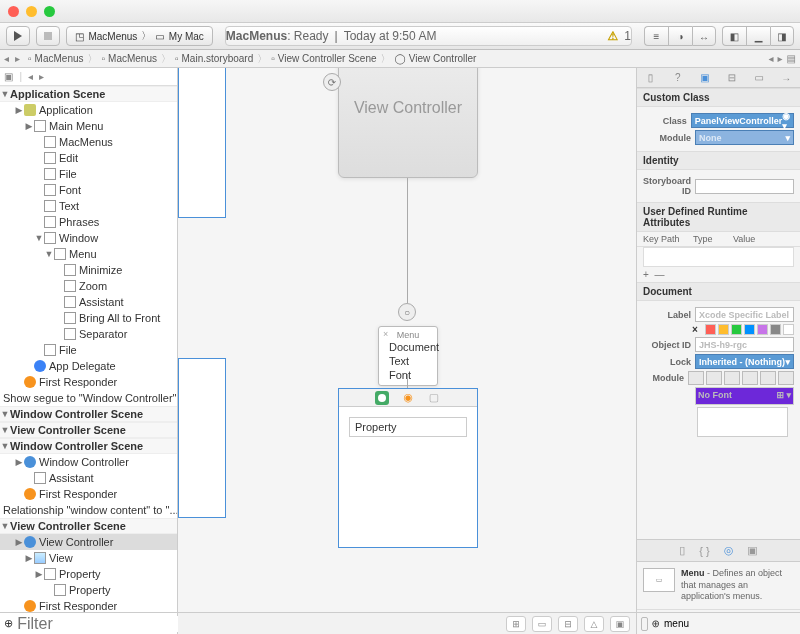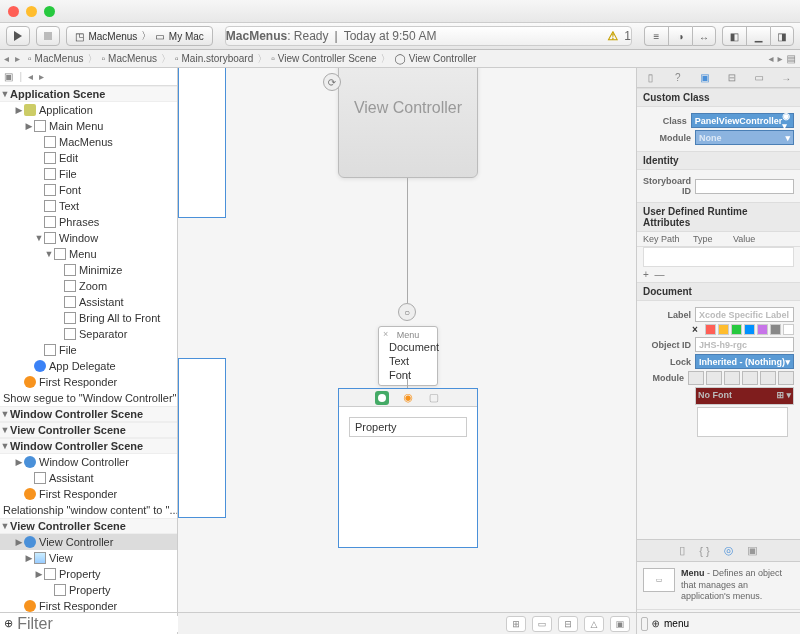--- a/index.html
+++ b/index.html
@@ -86,21 +86,21 @@
 .insp-row label { width:48px; text-align:right; color:#666; font-size:9px; }
 .insp-row .fld { flex:1; height:15px; background:#fff; border:1px solid #bbb; font-size:9px; padding:0 3px; display:flex; align-items:center; }
 .insp-row .fld.combo { background:#5b9bd5; color:#fff; border-color:#4a7fb5; justify-content:space-between; }
 .insp-row .fld.ph { color:#bbb; }
 .attr-hdr { display:flex; font-size:9px; color:#666; padding:2px 6px; border-bottom:1px solid #ddd; }
 .attr-hdr span:nth-child(1){width:50px;} .attr-hdr span:nth-child(2){width:40px;}
 .plus-minus { padding:2px 6px; color:#777; }
 .color-sw { display:flex; gap:2px; }
 .color-sw span { width:11px; height:11px; border:1px solid #ccc; }
 .notes-btn { width:16px; height:14px; background:#e8e8e8; border:1px solid #bbb; }
-.notes-input { flex:1; height:18px; border:1px solid #ccc; background:#7f1d1d; font-size:9px; color:#bbb; padding:2px; display:flex; justify-content:space-between; }
+.notes-input { flex:1; height:18px; border:1px solid #ccc; background:#6d28d9; font-size:9px; color:#bbb; padding:2px; display:flex; justify-content:space-between; }
 
 
 .library { border-top:1px solid #ccc; display:flex; flex-direction:column; flex:1; min-height:0; }
 .lib-tabs { height:22px; display:flex; justify-content:center; align-items:center; gap:14px; background:#eaeaea; border-bottom:1px solid #ccc; }
 .lib-tabs span { color:#999; font-size:11px; }
 .lib-tabs span.active { color:#4a90d9; }
 .lib-items { flex:1; overflow:auto; background:#f4f4f4; }
 .lib-item { display:flex; gap:6px; padding:6px; border-bottom:1px solid #ddd; }
 .lib-icon { width:32px; height:24px; background:#fff; border:1px solid #bbb; display:flex; align-items:center; justify-content:center; font-size:7px; color:#888; flex-shrink:0; }
 .lib-text { font-size:9px; line-height:1.3; color:#666; }

